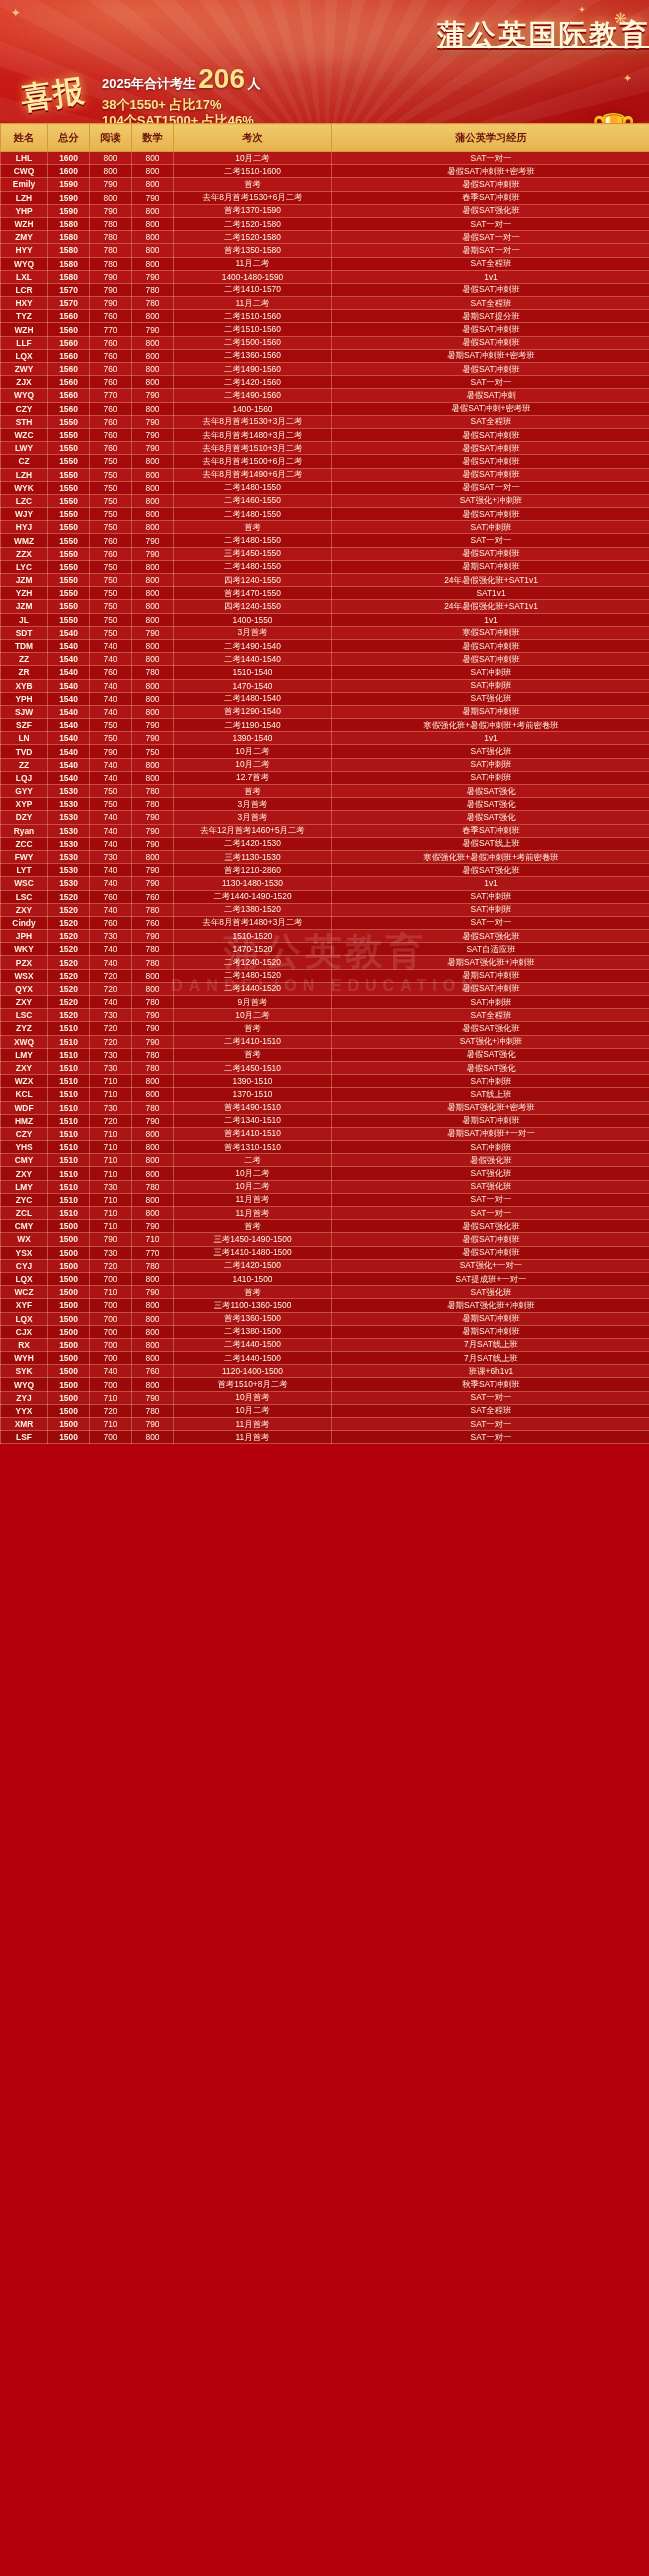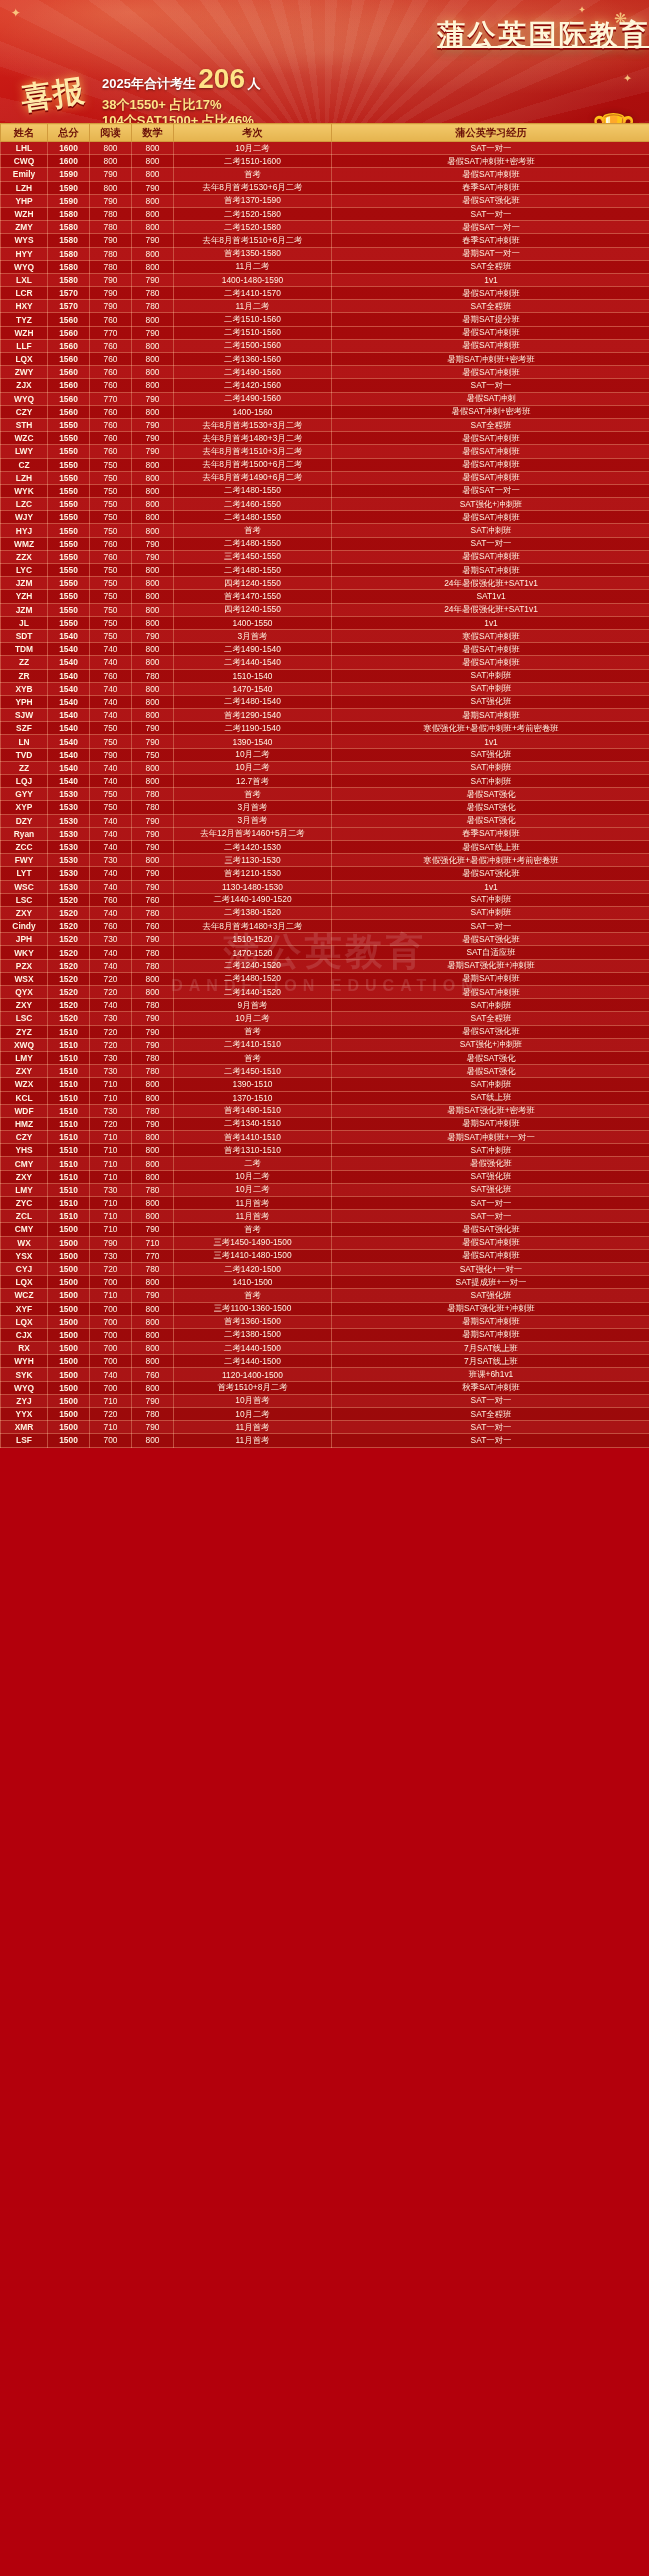--- a/index.html
+++ b/index.html
@@ -113,21 +113,21 @@
     border-collapse: collapse;
     table-layout: fixed;
     position: relative;
     z-index: 2;
   }
   table.scores th {
     background: linear-gradient(180deg,#f2c96a 0%, #e5b34e 100%);
     color: #6b1008;
     font-size: 10.2px;
     font-weight: bold;
-    height: 18px;
+    height: 28px;
     border: 0.6px solid #d19a3c;
     font-family: Liberation Mono, monospace;
   }
   table.scores td {
     border: 0.6px solid rgba(255,220,170,.33);
     height: 13.2px;
     font-size: 8.4px;
     color: #fff4e2;
     text-align: center;
     white-space: nowrap;
@@ -246,28 +246,20 @@
           <td class="c-exp">SAT一对一</td>
         </tr>
         <tr class="odd">
           <td class="c-name">ZMY</td>
           <td class="c-total">1580</td>
           <td class="c-read">780</td>
           <td class="c-math">800</td>
           <td class="c-exam">二考1520-1580</td>
           <td class="c-exp">暑假SAT一对一</td>
         </tr>
-        <tr class="even">
-          <td class="c-name">WYS</td>
-          <td class="c-total">1580</td>
-          <td class="c-read">790</td>
-          <td class="c-math">790</td>
-          <td class="c-exam">去年8月首考1510+6月二考</td>
-          <td class="c-exp">春季SAT冲刺班</td>
-        </tr>
         <tr class="odd">
           <td class="c-name">HYY</td>
           <td class="c-total">1580</td>
           <td class="c-read">780</td>
           <td class="c-math">800</td>
           <td class="c-exam">首考1350-1580</td>
           <td class="c-exp">暑期SAT一对一</td>
         </tr>
         <tr class="even">
           <td class="c-name">WYQ</td>
@@ -635,21 +627,21 @@
           <td class="c-read">730</td>
           <td class="c-math">800</td>
           <td class="c-exam">三考1130-1530</td>
           <td class="c-exp">寒假强化班+暑假冲刺班+考前密卷班</td>
         </tr>
         <tr class="even">
           <td class="c-name">LYT</td>
           <td class="c-total">1530</td>
           <td class="c-read">740</td>
           <td class="c-math">790</td>
-          <td class="c-exam">首考1210-1530</td>
+          <td class="c-exam">首考1210-2860</td>
           <td class="c-exp">暑假SAT强化班</td>
         </tr>
         <tr class="odd">
           <td class="c-name">WSC</td>
           <td class="c-total">1530</td>
           <td class="c-read">740</td>
           <td class="c-math">790</td>
           <td class="c-exam">1130-1480-1530</td>
           <td class="c-exp">1v1</td>
         </tr>

